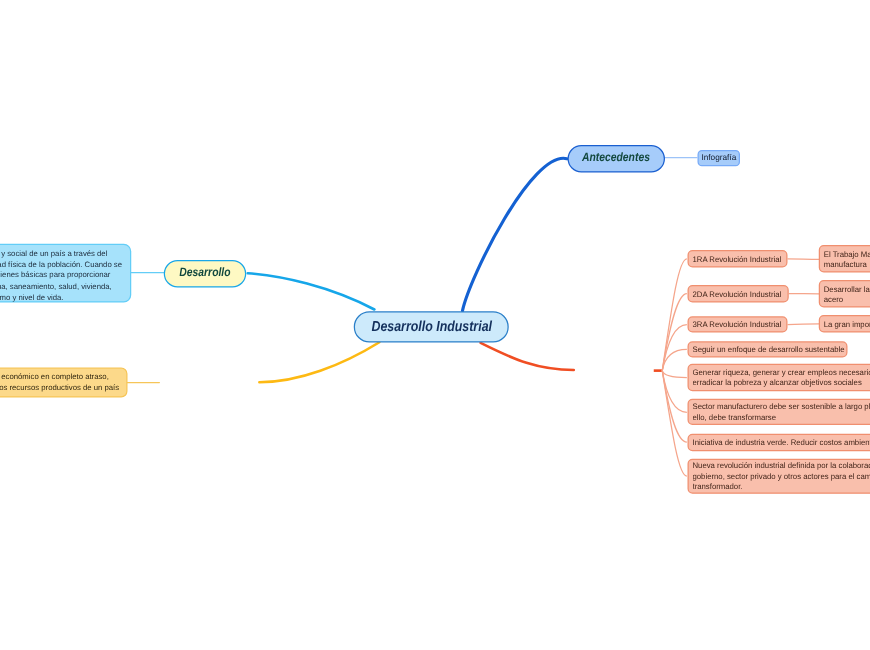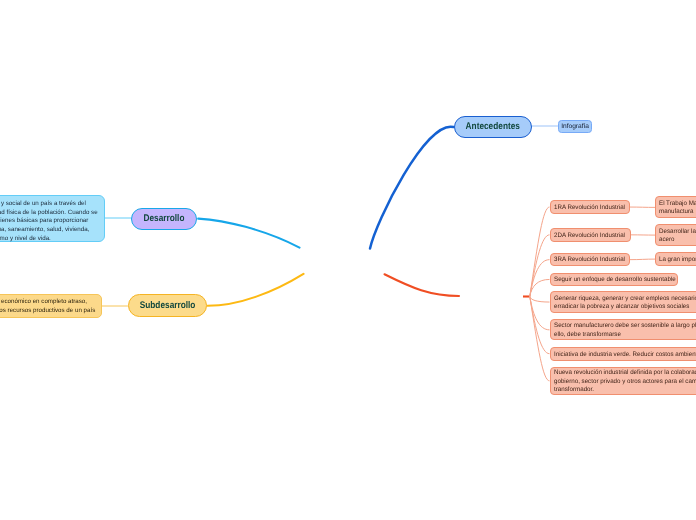--- a/index.html
+++ b/index.html
@@ -4,32 +4,32 @@
 <title>Desarrollo Industrial</title>
 <style>
   html,body{margin:0;padding:0;background:#ffffff;}
   body{width:696px;height:520px;overflow:hidden;
        font-family:"Liberation Sans",sans-serif;
        -webkit-font-smoothing:antialiased;text-rendering:geometricPrecision;}
   #canvas{position:relative;width:696px;height:520px;background:#fff;overflow:hidden;}
   svg.links{position:absolute;left:0;top:0;width:696px;height:520px;}
 
   .node{position:absolute;box-sizing:border-box;display:flex;align-items:center;
-        justify-content:center;text-align:right;color:#12483e;white-space:nowrap;}
+        justify-content:center;text-align:right;color:#12483e;white-space:nowrap;font-style:italic;}
   .node > span{display:inline-block;transform:scaleX(.855) translateZ(0);transform-origin:center;
         font-weight:bold;}
 
   
   #n-root{left:283px;top:248.5px;width:124px;height:25px;border-radius:13px;
           background:#cdeafb;border:1.5px solid #2a7fc9;font-size:11.6px;
           color:#14305c;}
 
   
   #n-des{left:131px;top:207.5px;width:66px;height:22px;border-radius:11px;
-         background:#c4b5fd;border:1.4px solid #19a7e8;font-size:9.7px;}
+         background:#fef9c3;border:1.4px solid #19a7e8;font-size:9.7px;}
   #n-sub{left:127.5px;top:294px;width:79.5px;height:23px;border-radius:12px;
          background:#fcdb8b;border:1.4px solid #f5b423;font-size:9.7px;}
   #n-ant{left:454px;top:115.5px;width:77.5px;height:22px;border-radius:11px;
          background:#a6ccfa;border:1.4px solid #1a5fd0;font-size:9.7px;}
   #n-ten{left:459px;top:285px;width:67px;height:22px;border-radius:11px;
          background:#f9bfac;border:1.4px solid #ef5b2b;font-size:9.7px;}
 
   
   .leafbox{position:absolute;box-sizing:border-box;display:flex;align-items:center;
            text-align:left;}
@@ -81,25 +81,25 @@
         <path d="M529.8,296.5 C535.72,331.964 541.72,353.7 549.5,353.7"></path>
         <path d="M529.8,296.5 C538,348.797 543,380.85 549.5,380.85"></path>
       </g>
     <g id="sub-links" stroke="#f5a58b" stroke-width="1" fill="none">
         <path d="M630,207.04999999999998 C640,207.04999999999998 645.2,207.4 655.2,207.4"></path>
         <path d="M631,234.85 C641,234.85 645.2,235.1 655.2,235.1"></path>
         <path d="M630,259.65000000000003 C640,259.65000000000003 645.2,259.1 655.2,259.1"></path>
       </g>
   </svg>
 
+<div class="node" id="n-root">
+      <span>Desarrollo Industrial</span>
+    </div>
     <div class="node" id="n-des">
       <span>Desarrollo</span>
-    </div>
-    <div class="node" id="n-sub">
-      <span>Subdesarrollo</span>
     </div>
     <div class="node" id="n-ant">
       <span>Antecedentes</span>
     </div>
     <div class="leafbox" id="b-desdesc">
       <span>
         <div>Es el proceso económico y social de un país a través del</div>
         <div>el cual se mejora la calidad física de la población. Cuando se</div>
         <div>la población cuenta con bienes básicas para proporcionar</div>
         <div>bienestar tales como: agua, saneamiento, salud, vivienda,</div>

